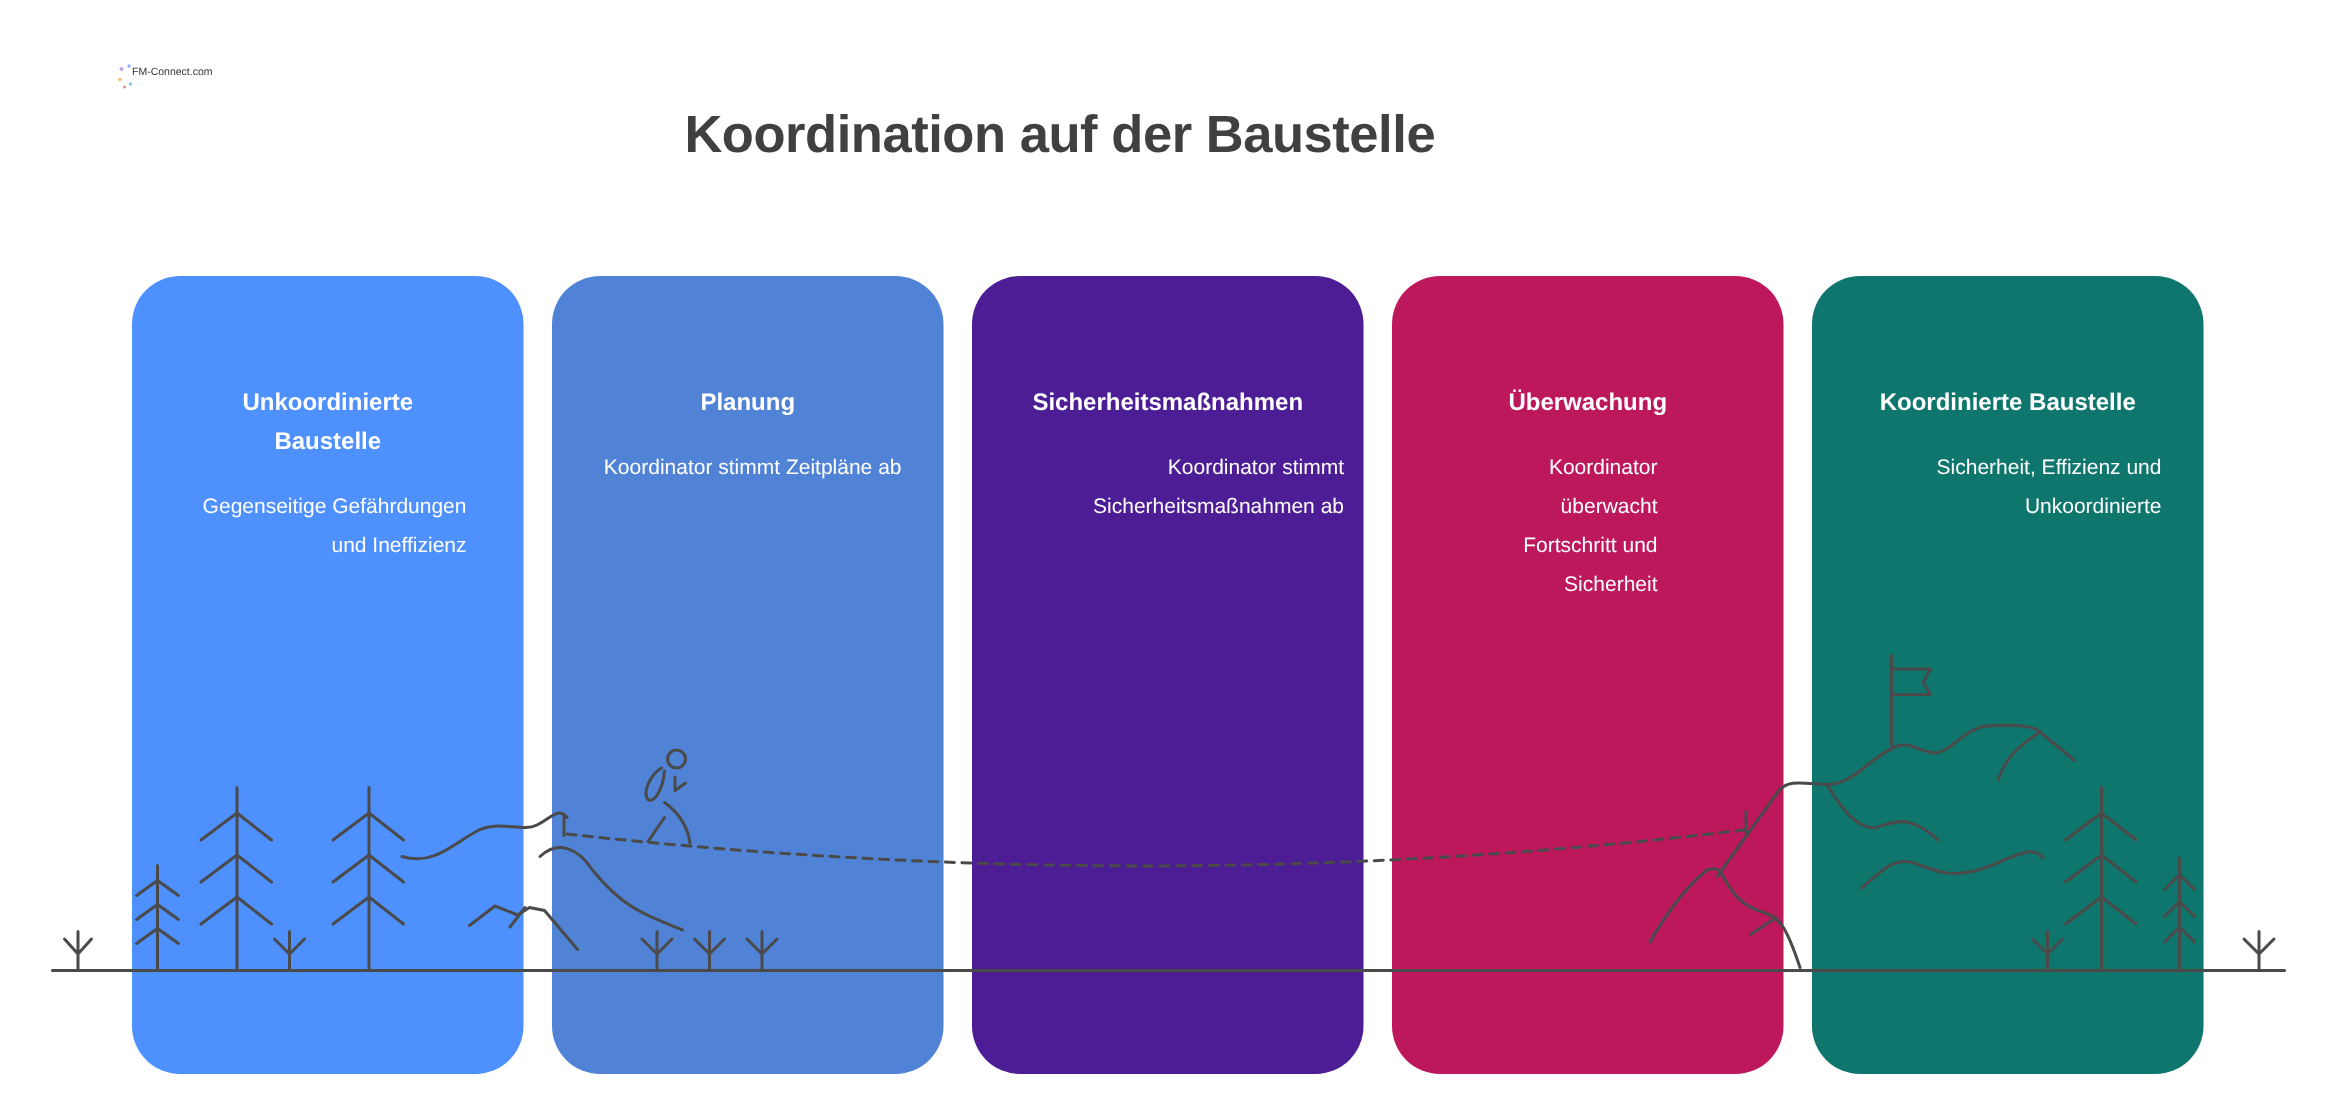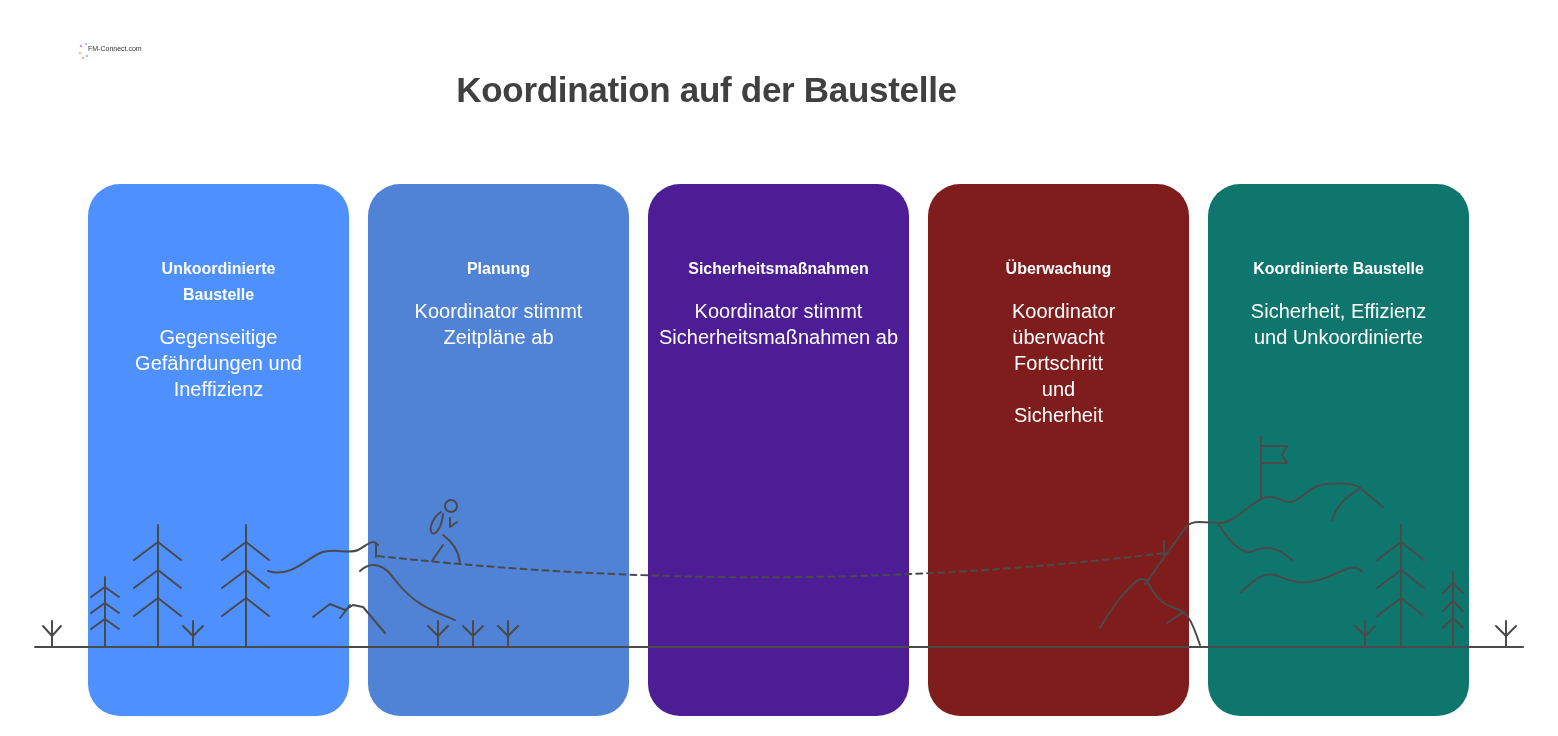--- a/index.html
+++ b/index.html
@@ -5,22 +5,22 @@
   html, body { margin: 0; padding: 0; background: #ffffff; }
   body { width: 1558px; height: 736px; position: relative; overflow: hidden;
          font-family: "Liberation Sans", "DejaVu Sans", sans-serif; }
   .logo { position: absolute; left: 78px; top: 42px; width: 44px; height: 18px; }
   .logo-text { position: absolute; left: 10px; top: 3px; font-size: 7px; color: #333; white-space: nowrap; }
   .title { position: absolute; left: 0; width: 1413px; top: 70px; text-align: center;
            font-size: 35px; font-weight: bold; color: #404040; letter-spacing: -0.3px; }
   .panel { position: absolute; top: 184px; width: 261px; height: 532px; border-radius: 32px; }
   .panel-title { position: absolute; left: 0; right: 0; top: 72px; text-align: center;
                  color: #ffffff; font-weight: bold; font-size: 16px; line-height: 26px; padding: 0 14px; }
-  .panel-desc { position: absolute; left: 0; right: 0; text-align: center; color: #ffffff;
-                font-size: 20px; line-height: 26px; padding: 0 10px; }
+  .panel-desc { position: absolute; left: 0; right: 0; text-align: right; color: #ffffff;
+                font-size: 14px; line-height: 26px; padding: 0 10px; }
   svg.scene { position: absolute; left: 0; top: 0; width: 1558px; height: 736px; pointer-events: none; }
   svg.scene * { fill: none; stroke: #4a4a4a; stroke-width: 2; stroke-linecap: round; stroke-linejoin: round; }
 </style>
 </head>
 <body>
 
 <div class="logo">
   <svg width="12" height="18" viewBox="0 0 12 18" style="position:absolute;left:0;top:0">
     <circle cx="3" cy="4" r="1.3" fill="#c9a0e8"></circle>
     <circle cx="8" cy="2" r="1.1" fill="#8ab4f8"></circle>
@@ -38,24 +38,24 @@
   <div class="panel-desc" style="top:140px;padding:0 38px;">Gegenseitige Gefährdungen und Ineffizienz</div>
 </div>
 
 <div class="panel" style="left:368px;background:#5083d6;">
   <div class="panel-title">Planung</div>
   <div class="panel-desc" style="top:114px;padding:0 28px;">Koordinator stimmt Zeitpläne ab</div>
 </div>
 
 <div class="panel" style="left:648px;background:#4c1d95;">
   <div class="panel-title" style="padding:0 4px;">Sicherheitsmaßnahmen</div>
-  <div class="panel-desc" style="top:114px;padding:0 2px;">Koordinator stimmt Sicherheitsmaßnahmen ab</div>
+  <div class="panel-desc" style="top:114px;padding:0 13px;">Koordinator stimmt Sicherheitsmaßnahmen ab</div>
 </div>
 
-<div class="panel" style="left:928px;background:#7f1d1d;">
+<div class="panel" style="left:928px;background:#be185d;">
   <div class="panel-title">Überwachung</div>
   <div class="panel-desc" style="top:114px;padding:0 84px;">Koordinator überwacht Fortschritt und Sicherheit</div>
 </div>
 
 <div class="panel" style="left:1208px;background:#0f766e;">
   <div class="panel-title" style="padding:0 4px;">Koordinierte Baustelle</div>
   <div class="panel-desc" style="top:114px;padding:0 28px;">Sicherheit, Effizienz und Unkoordinierte</div>
 </div>
 
 <svg class="scene" viewBox="0 0 1558 736">

